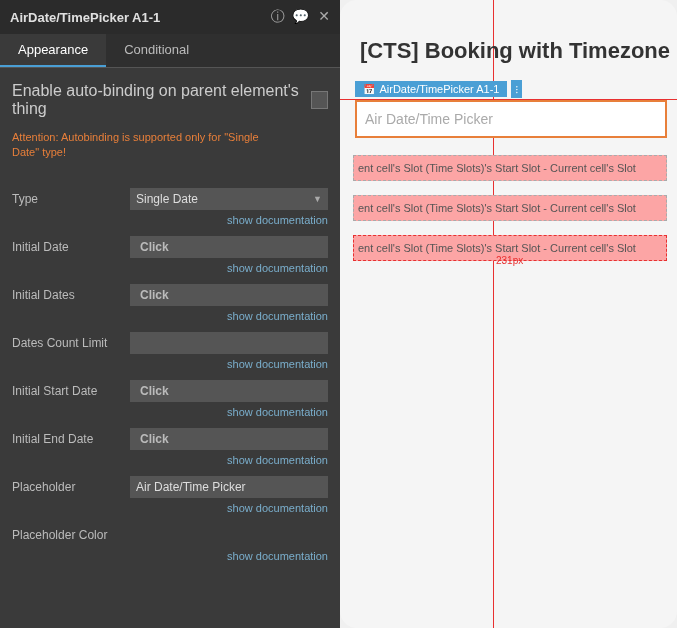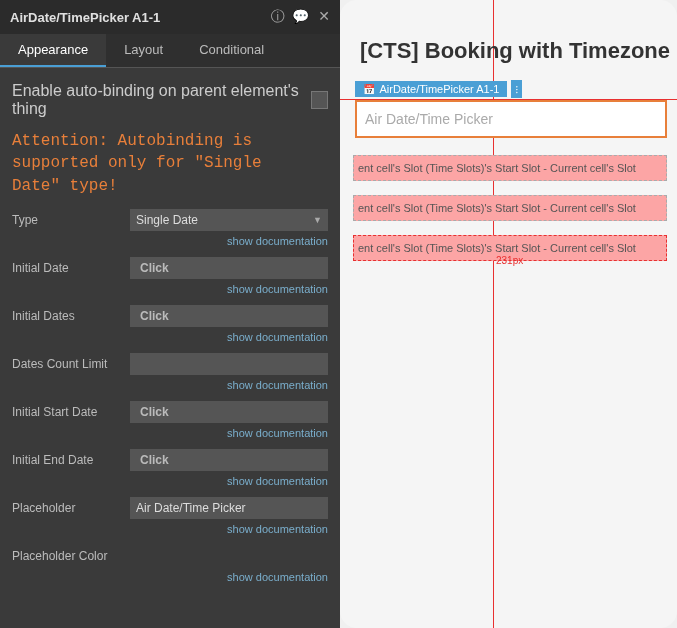--- a/index.html
+++ b/index.html
@@ -86,24 +86,23 @@
     }
     .toggle-box {
       width: 18px;
       height: 18px;
       background: #555;
       border: 1px solid #777;
     }
 
     .warning-text {
       color: #ccc;
-      font-size: 16px;
-      margin-bottom: 10px;
+      font-size: 11px;
+      margin-bottom: 25px;
       line-height: 1.4;
-      font-family: Liberation Mono, monospace;
     }
     .warning-text span {
       color: #e87f3a;
     }
 
     .field-row {
       display: flex;
       align-items: center;
       justify-content: space-between;
       margin-bottom: 2px;
@@ -308,21 +307,20 @@
     <span class="panel-header-title">AirDate/TimePicker A1-1</span>
     <div class="panel-header-icons">
       <span class="header-icon">ⓘ</span>
       <span class="header-icon">💬</span>
       <span class="header-icon">✕</span>
     </div>
   </div>
 
   <div class="tabs">
     <div class="tab active">Appearance</div>
-    <div class="tab">Layout</div>
     <div class="tab">Conditional</div>
   </div>
 
   <div class="panel-content">
 
     <div class="toggle-row">
       <span class="toggle-label">Enable auto-binding on parent element's thing</span>
       <div class="toggle-box"></div>
     </div>
 

